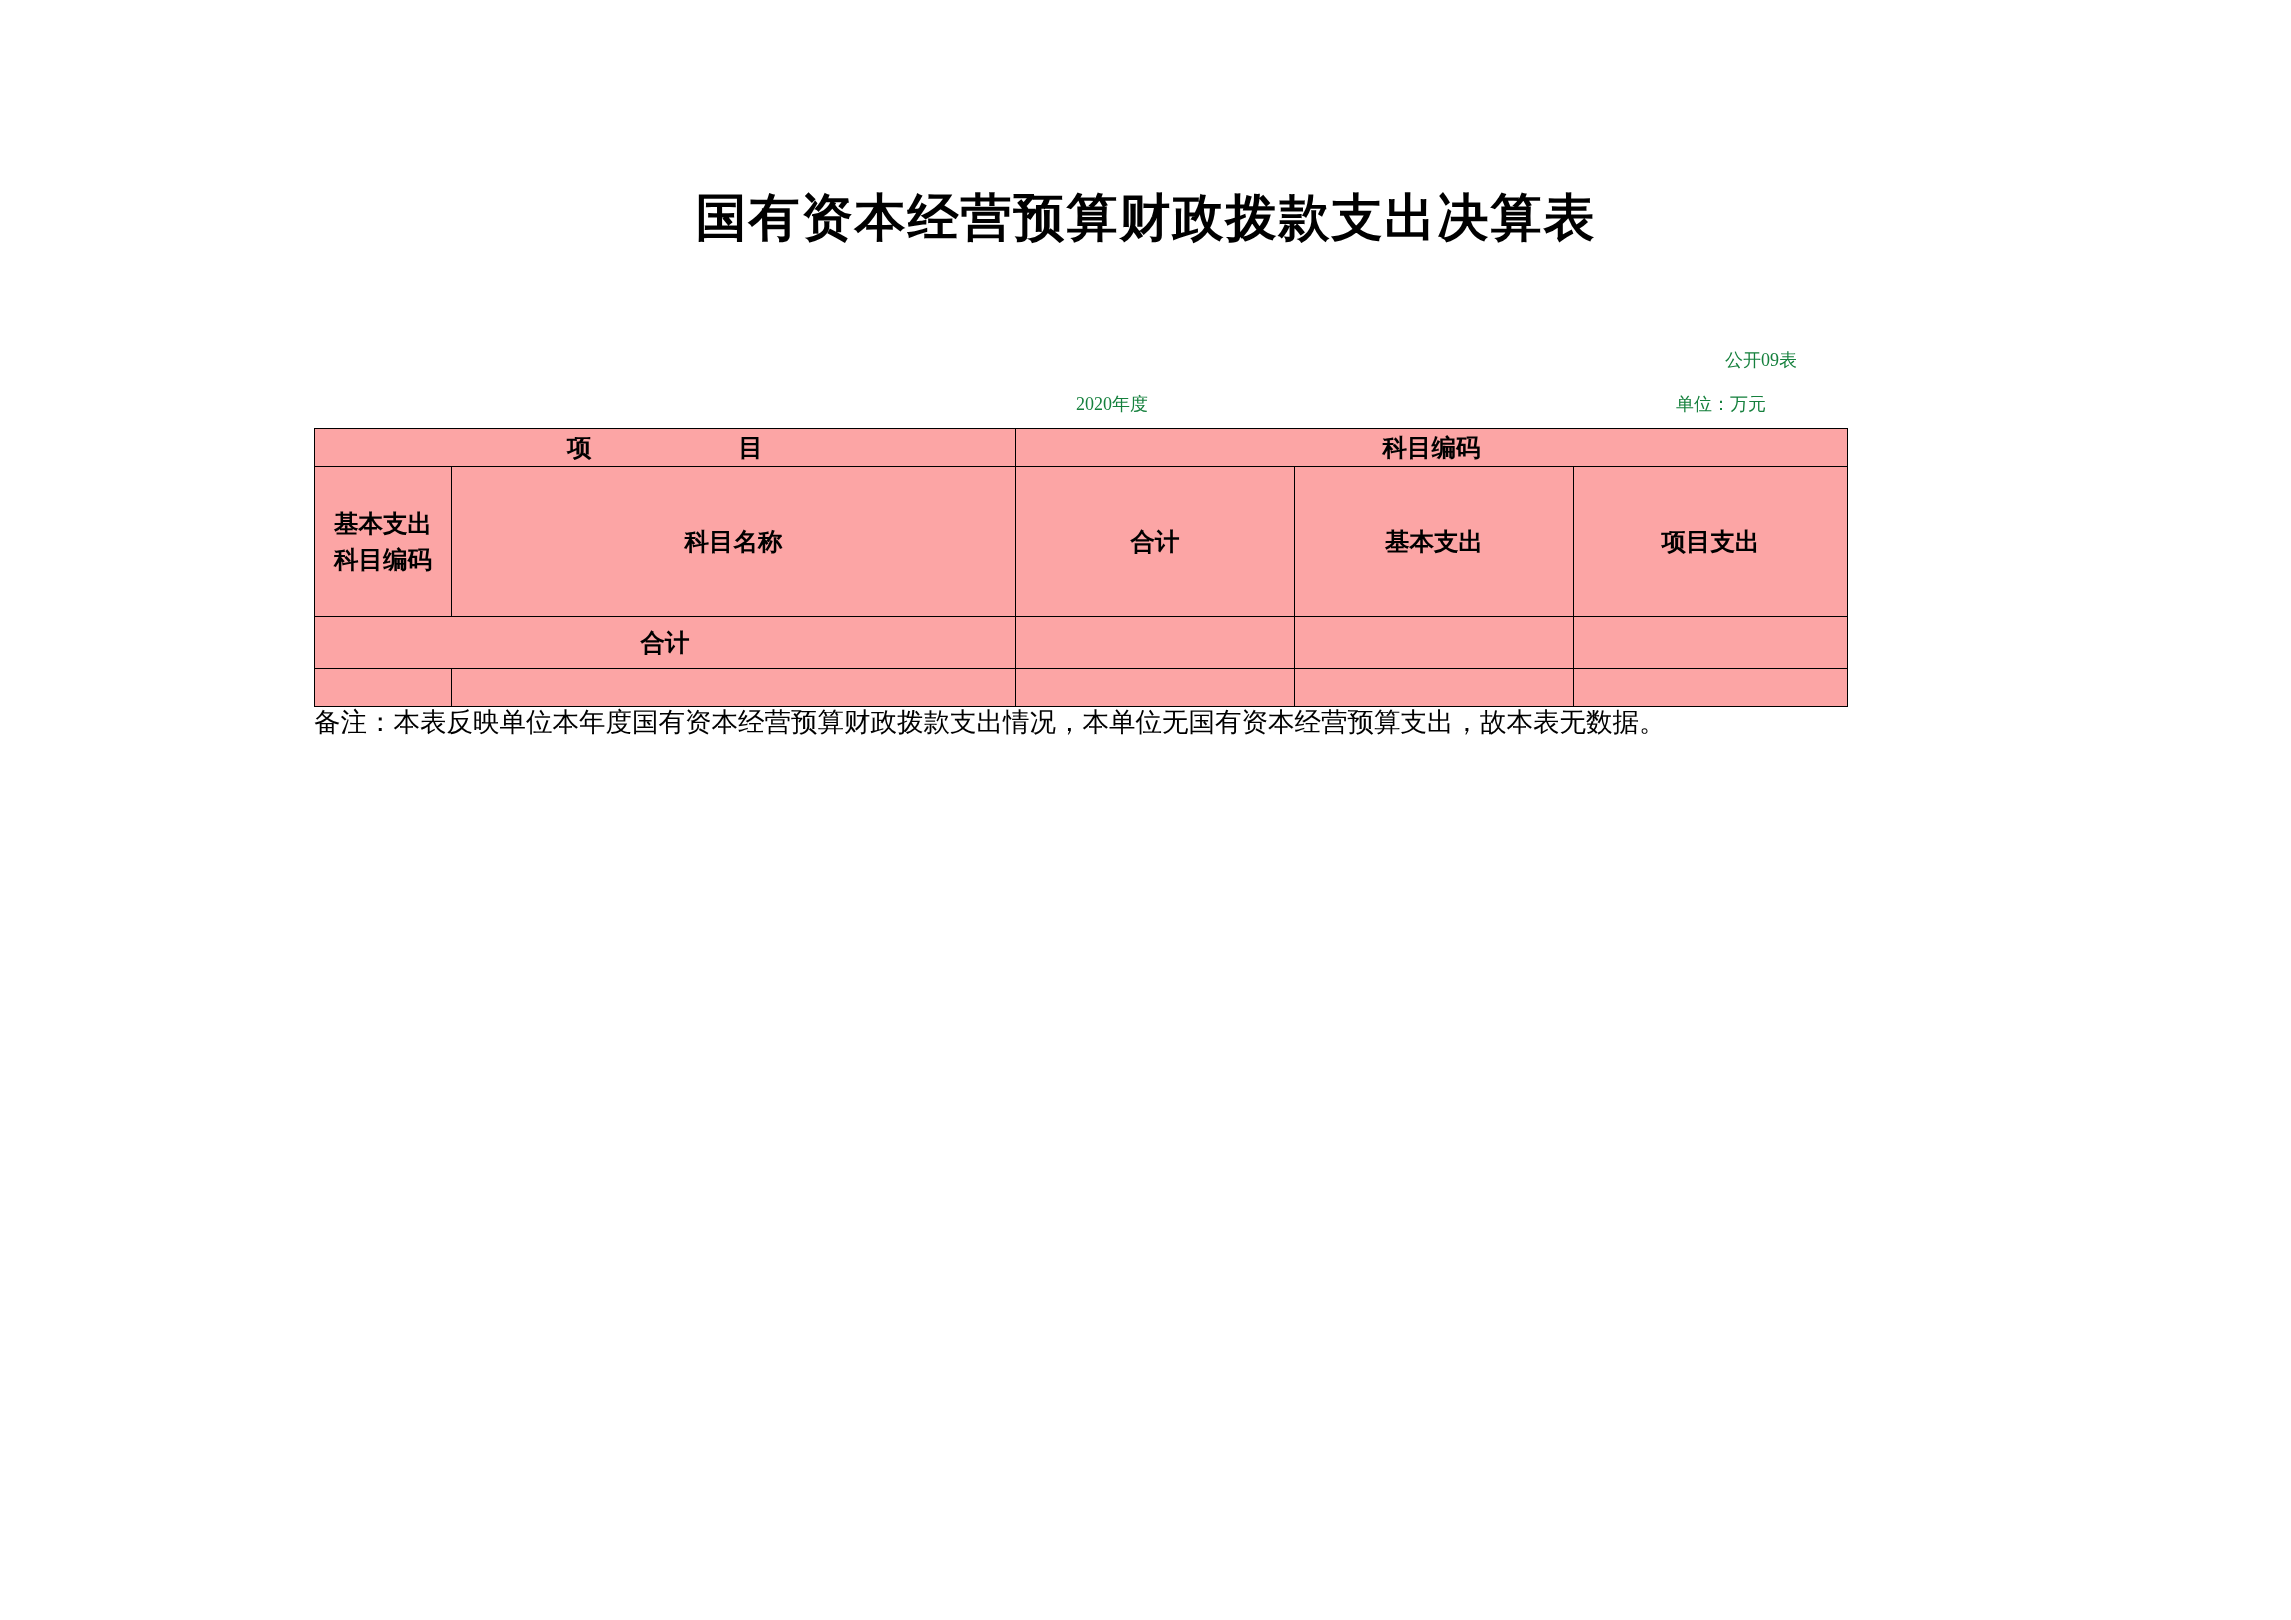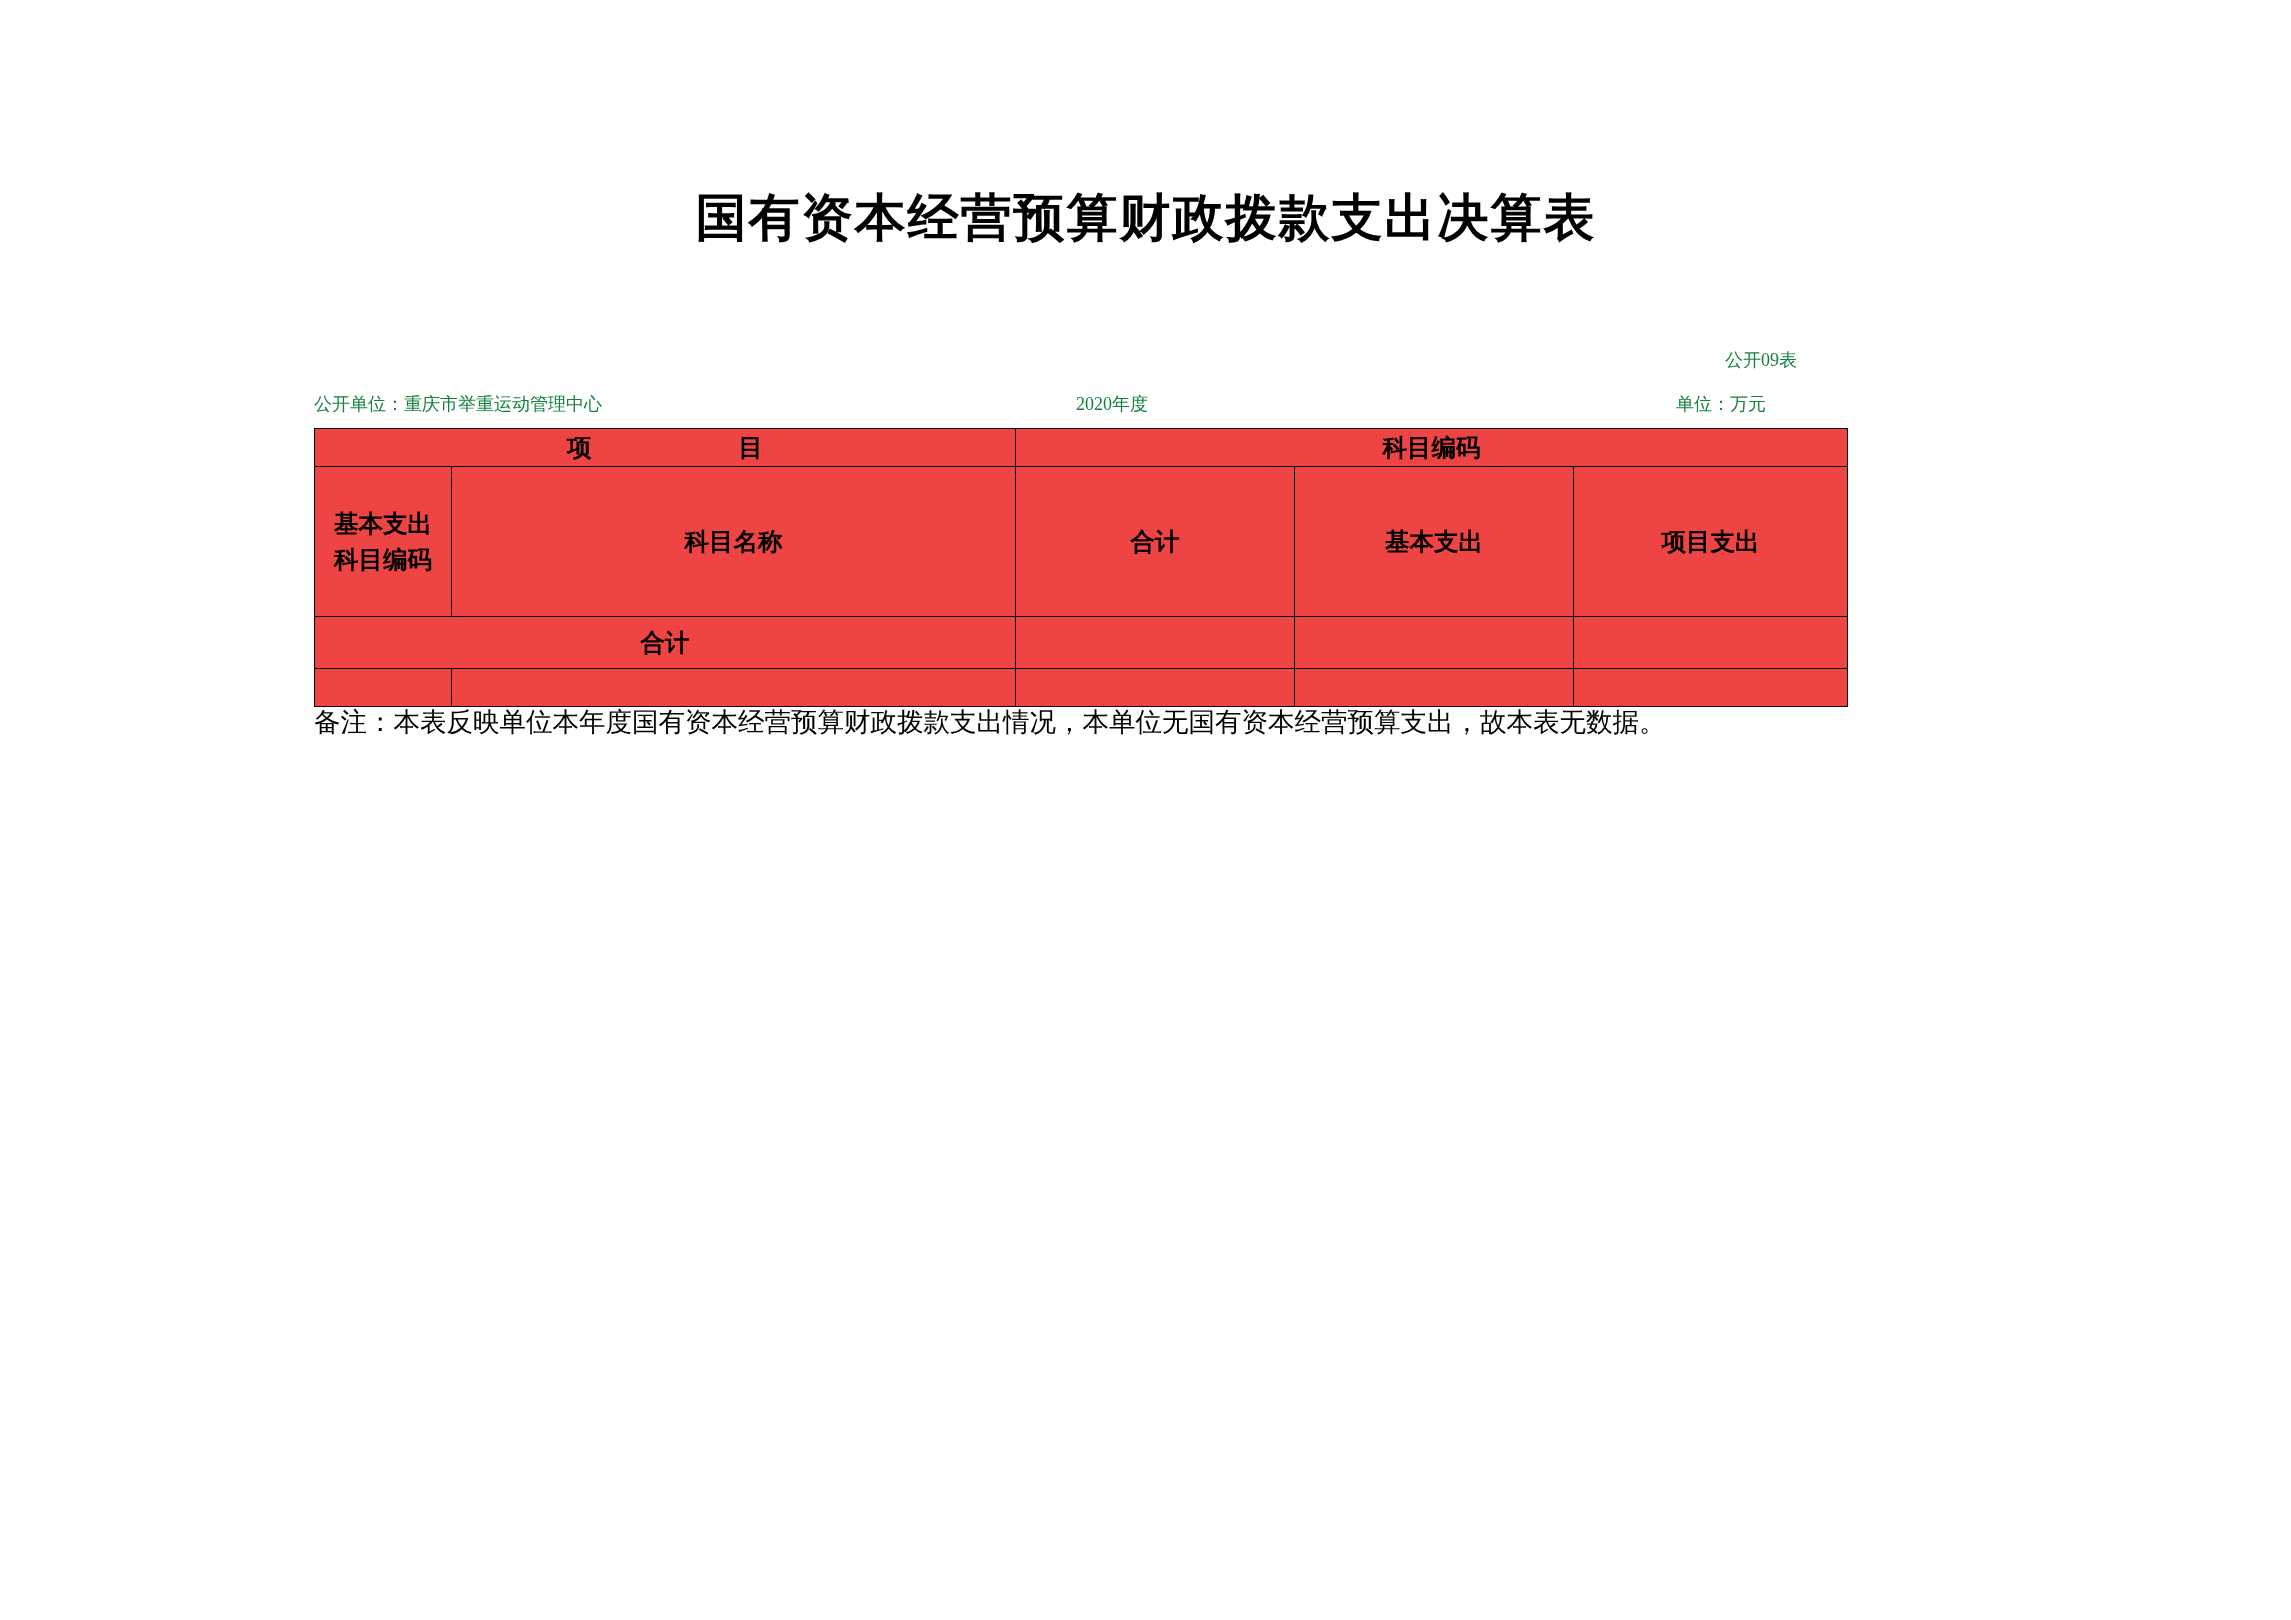--- a/index.html
+++ b/index.html
@@ -55,21 +55,21 @@
     left: 1676px;
   }
 
   table.main-table {
     position: absolute;
     top: 428px;
     left: 314px;
     border-collapse: collapse;
     table-layout: fixed;
     width: 1534px;
-    background: #ef4444;
+    background: #fca5a5;
   }
   table.main-table td {
     border: 1.5px solid #000;
     text-align: center;
     vertical-align: middle;
     font-family: "Liberation Sans", sans-serif;
     font-size: 24.5px;
     font-weight: bold;
     color: #000;
     padding: 0;
@@ -108,23 +108,20 @@
 </style>
 </head>
 <body>
 
 <div class="page">
 
   <div class="doc-title">国有资本经营预算财政拨款支出决算表</div>
 
   <div class="meta-row meta-form-no">公开09表</div>
 
-  <div class="meta-row meta-unit-label">
-    <span>公开单位：</span><span>重庆市举重运动管理中心</span>
-  </div>
 
   <div class="meta-row meta-year">2020年度</div>
 
   <div class="meta-row meta-money-unit">单位：万元</div>
 
   <table class="main-table">
     <colgroup>
       <col class="c1">
         <col class="c2">
         <col class="c3">

